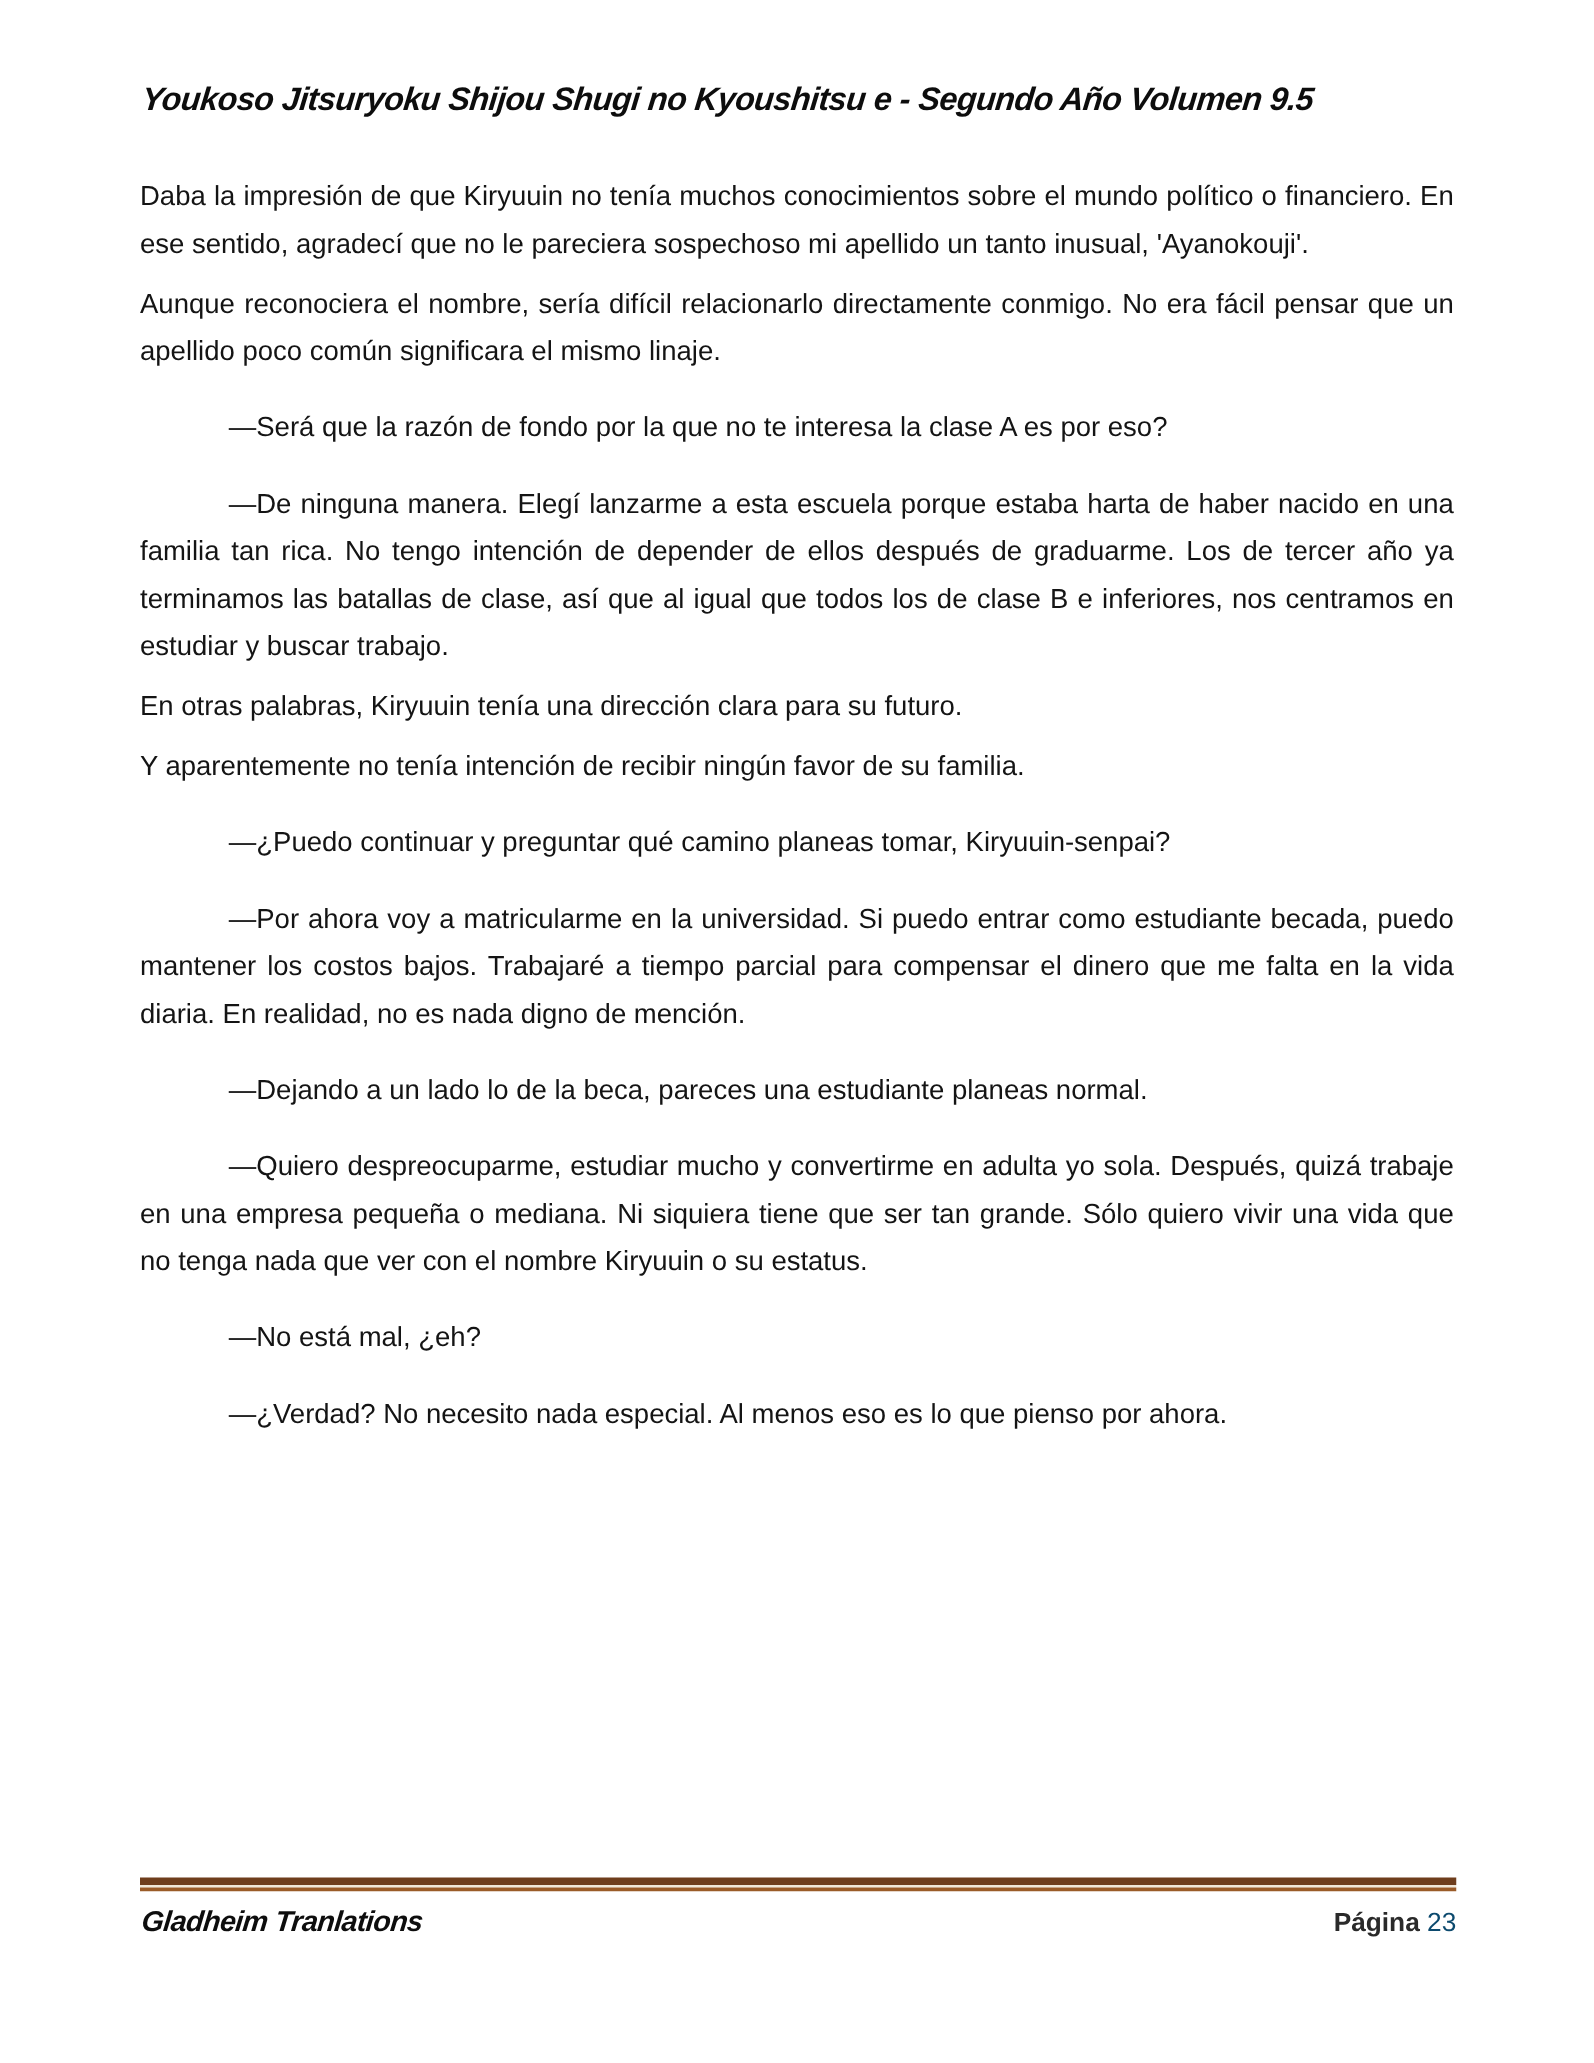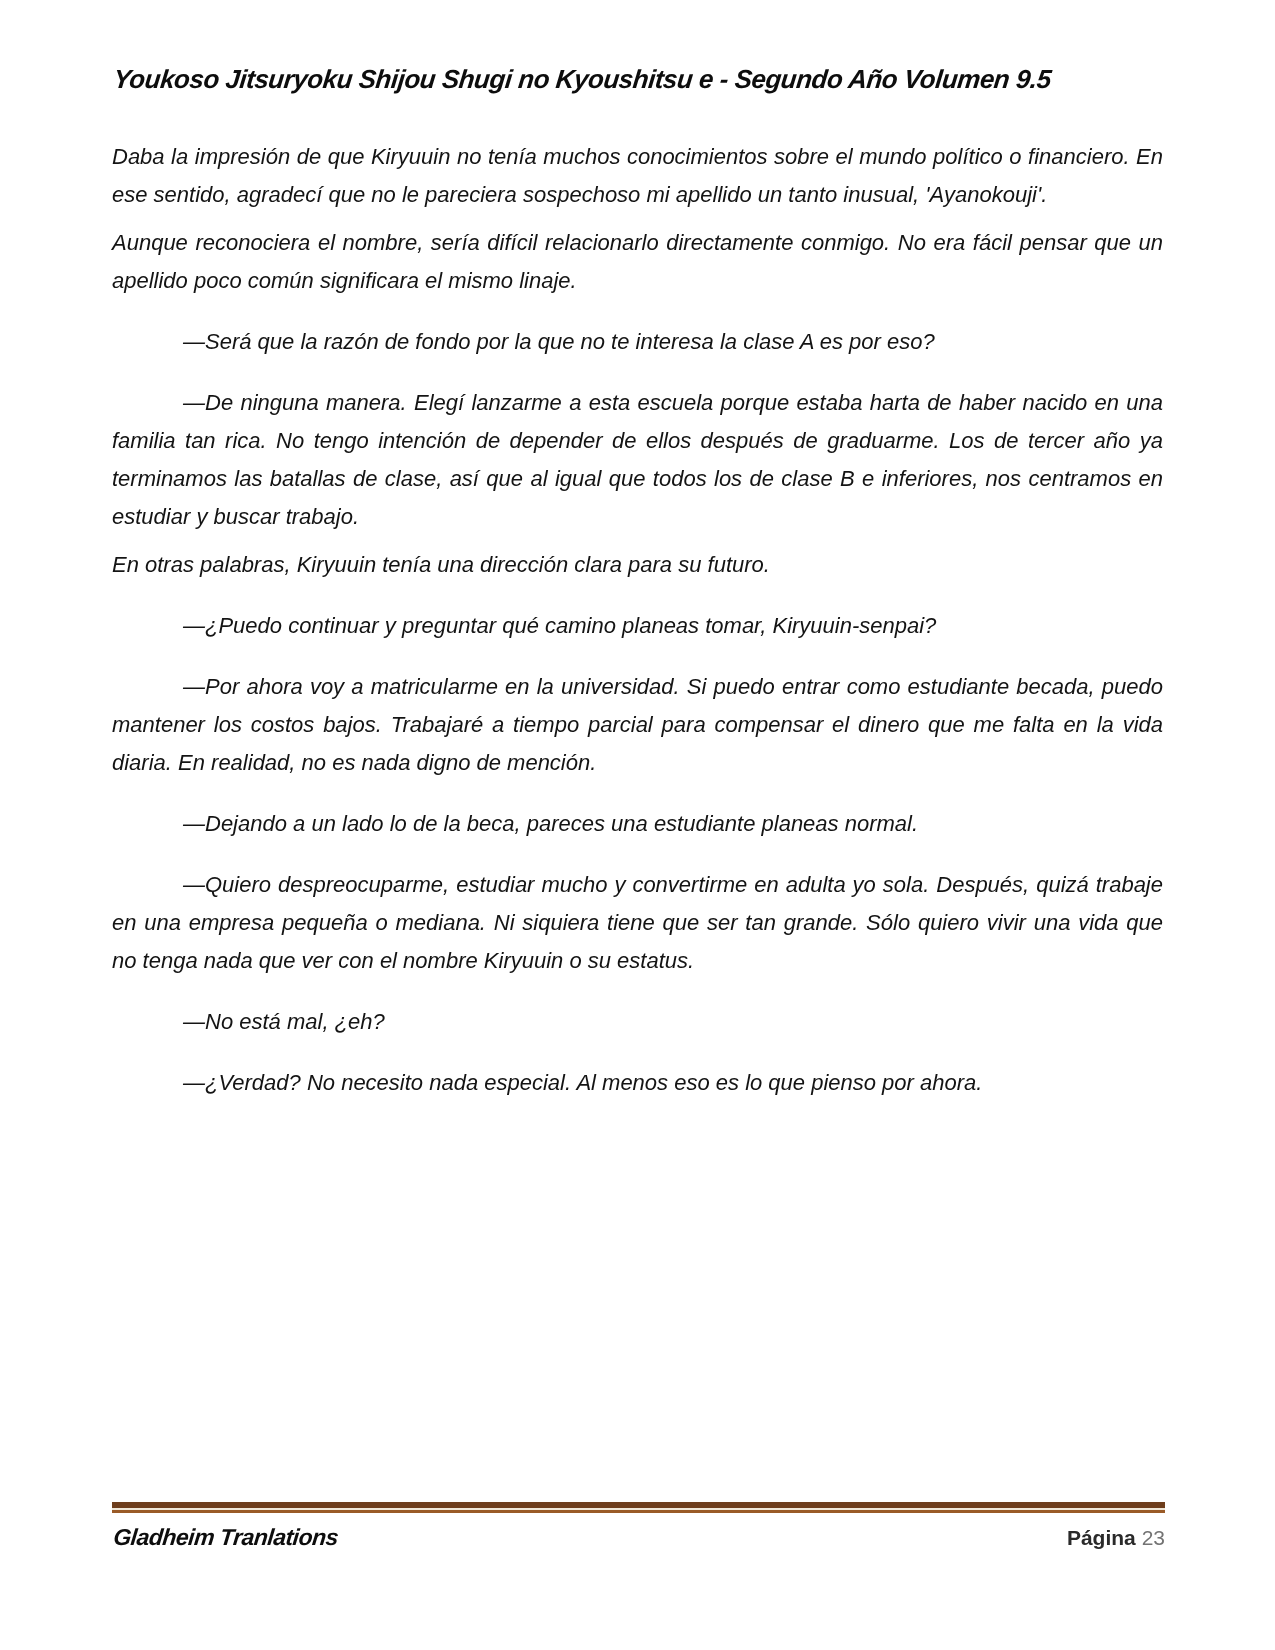--- a/index.html
+++ b/index.html
@@ -80,37 +80,38 @@
     letter-spacing: -0.5px;
     transform: skewX(-6deg);
     transform-origin: left bottom;
     color: #0d0d0d;
   }
   .footer-page {
     font-size: 21px;
     color: #1c1c1c;
   }
   .footer-page .page-label { color: #2a2a2a; font-weight: bold; }
-  .footer-page .page-value { color: #737373; }
+  .footer-page .page-value { color: #0c4a6e; }
 </style>
 </head>
 <body>
 
 <div class="page">
 
   <header class="page-header">
     <span class="header-title">Youkoso Jitsuryoku Shijou Shugi no Kyoushitsu e - Segundo Año Volumen 9.5</span>
   </header>
 
-  <main class="body-text" style="color: rgb(20, 20, 20); font-style: italic;">
+  <main class="body-text" style="color: rgb(20, 20, 20);">
       <p class="para">Daba la impresión de que Kiryuuin no tenía muchos conocimientos sobre el mundo político o financiero. En ese sentido, agradecí que no le pareciera sospechoso mi apellido un tanto inusual, 'Ayanokouji'.</p>
       <p class="para">Aunque reconociera el nombre, sería difícil relacionarlo directamente conmigo. No era fácil pensar que un apellido poco común significara el mismo linaje.</p>
       <p class="para indent">—Será que la razón de fondo por la que no te interesa la clase A es por eso?</p>
       <p class="para indent">—De ninguna manera. Elegí lanzarme a esta escuela porque estaba harta de haber nacido en una familia tan rica. No tengo intención de depender de ellos después de graduarme. Los de tercer año ya terminamos las batallas de clase, así que al igual que todos los de clase B e inferiores, nos centramos en estudiar y buscar trabajo.</p>
       <p class="para">En otras palabras, Kiryuuin tenía una dirección clara para su futuro.</p>
+      <p class="para">Y aparentemente no tenía intención de recibir ningún favor de su familia.</p>
       <p class="para indent">—¿Puedo continuar y preguntar qué camino planeas tomar, Kiryuuin-senpai?</p>
       <p class="para indent">—Por ahora voy a matricularme en la universidad. Si puedo entrar como estudiante becada, puedo mantener los costos bajos. Trabajaré a tiempo parcial para compensar el dinero que me falta en la vida diaria. En realidad, no es nada digno de mención.</p>
       <p class="para indent">—Dejando a un lado lo de la beca, pareces una estudiante planeas normal.</p>
       <p class="para indent">—Quiero despreocuparme, estudiar mucho y convertirme en adulta yo sola. Después, quizá trabaje en una empresa pequeña o mediana. Ni siquiera tiene que ser tan grande. Sólo quiero vivir una vida que no tenga nada que ver con el nombre Kiryuuin o su estatus.</p>
       <p class="para indent">—No está mal, ¿eh?</p>
       <p class="para indent">—¿Verdad? No necesito nada especial. Al menos eso es lo que pienso por ahora.</p>
     </main>
 
   <footer>
     <div class="footer-rule">

